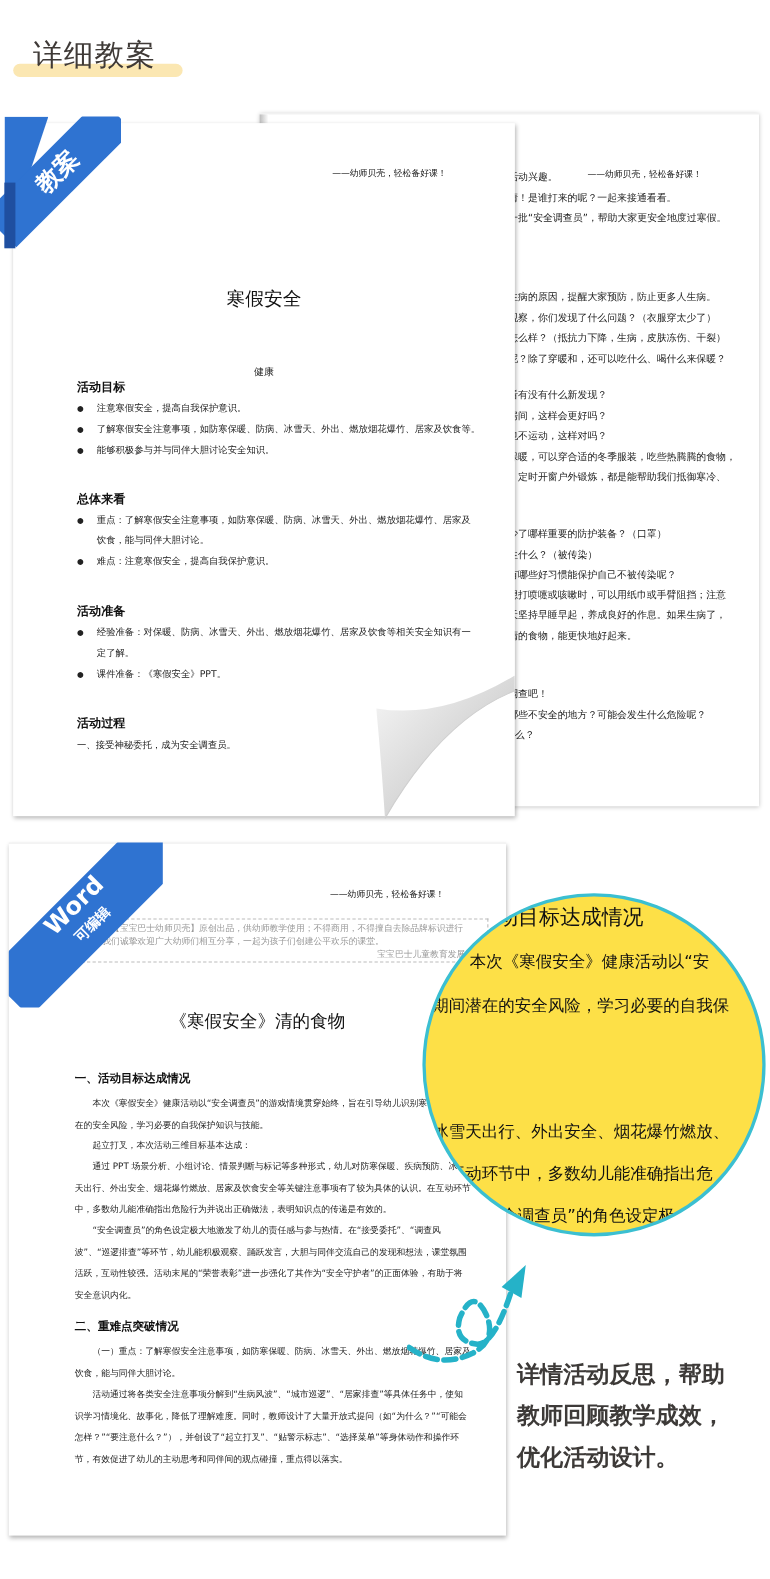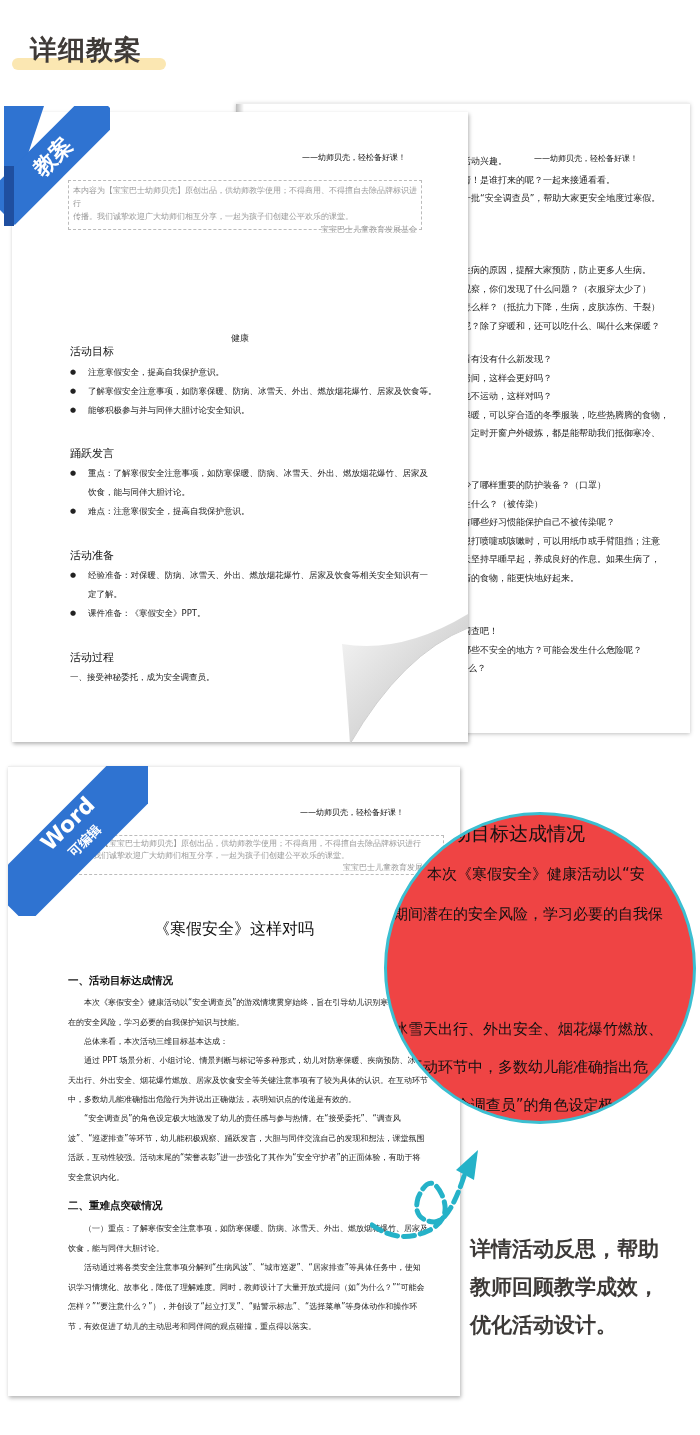--- a/index.html
+++ b/index.html
@@ -2,21 +2,21 @@
 <html><head>
 <meta charset="utf-8">
 <style>
   * { box-sizing: border-box; margin: 0; padding: 0; }
   html, body { width: 700px; height: 1435px; background: #ffffff; overflow: hidden; }
   body { position: relative; font-family: "DejaVu Sans", "Liberation Sans", sans-serif; color: #222; }
 
   
   .sec-title { position: absolute; left: 12px; top: 28px; width: 156px; height: 46px; }
   .sec-title .bar { position: absolute; left: 0; top: 30px; width: 154px; height: 12px; background: #fbe7b2; border-radius: 6px; }
-  .sec-title .txt { position: absolute; left: 18px; top: 4px; font-size: 27px; font-weight: bold; color: #3f3a37; letter-spacing: 1px; }
+  .sec-title .txt { position: absolute; left: 18px; top: 4px; font-size: 27px; font-weight: normal; color: #3f3a37; letter-spacing: 1px; }
 
   
   .paper { position: absolute; background: #fff; }
 
   
   .back-page { left: 236px; top: 103px; width: 454px; height: 630px;
     box-shadow: 0 1px 4px rgba(0,0,0,0.25); border-top: 1px solid #eee; }
   .back-page .slogan { position: absolute; right: 52px; top: 49px; font-size: 8px; color: #111; }
   .back-page .shadow-edge { position: absolute; left: 0; top: 0; width: 8px; height: 100%;
     background: linear-gradient(to right, #bbb, #fff); }
@@ -27,21 +27,21 @@
     box-shadow: 1px 2px 4px rgba(0,0,0,0.3); overflow: visible; }
   .front-clip { position: absolute; left: 0; top: 0; width: 100%; height: 100%;
     clip-path: polygon(0 0, 100% 0, 100% 80%, 73% 100%, 0 100%); background: #fff; }
   .fp-slogan { position: absolute; right: 62px; top: 40px; font-size: 8px; color: #111; }
   .notice { position: absolute; left: 56px; top: 68px; width: 354px; height: 50px;
     border: 1px dashed #bbb; padding: 3px 4px; font-size: 8px; line-height: 13px; color: #999; }
   .notice .sign { text-align: right; }
   .doc-title { position: absolute; left: 0; width: 100%; text-align: center; }
   .fp-title { top: 148px; font-size: 17px; color: #111; }
   .fp-sub { top: 184px; font-size: 9px; color: #222; margin-top: 36px; }
-  .h { position: absolute; left: 58px; font-size: 11px; font-weight: normal; color: #111; }
+  .h { position: absolute; left: 58px; font-size: 11px; font-weight: bold; color: #111; }
   .bul { position: absolute; left: 58px; width: 360px; font-size: 8.5px; color: #222; line-height: 19px; padding-left: 18px; }
   .bul::before { content: "\25CF"; position: absolute; left: 0; top: 0; font-size: 7px; }
   .plain { position: absolute; left: 58px; font-size: 8.5px; color: #222; }
 
   
   .curl { position: absolute; left: 342px; top: 614px; width: 126px; height: 136px; }
 
   
   .ribbon { position: absolute; width: 150px; height: 30px; background: #2f73d1; color: #fff;
     transform: rotate(-45deg); text-align: center; font-weight: bold; }
@@ -52,21 +52,21 @@
   .bp-slogan { position: absolute; right: 56px; top: 40px; font-size: 8px; color: #111; }
   .bp-notice { position: absolute; left: 56px; top: 68px; width: 380px; height: 40px;
     border: 1px dashed #bbb; padding: 2px 4px; font-size: 8px; line-height: 12px; color: #999; }
   .bp-title { top: 152px; font-size: 16px; color: #111; }
   .bp-h { position: absolute; left: 60px; font-size: 10.5px; font-weight: bold; color: #111; }
   .bp-p { position: absolute; left: 60px; width: 360px; font-size: 8px; color: #222; line-height: 19.5px; }
   .bp-p.ind { text-indent: 2em; }
 
   
   .magnifier { position: absolute; left: 384px; top: 812px; width: 312px; height: 312px;
-    border-radius: 50%; border: 3px solid #3bbfd1; background: #ef4444; overflow: hidden; }
+    border-radius: 50%; border: 3px solid #3bbfd1; background: #fde047; overflow: hidden; }
   .mag-line { position: absolute; font-size: 15px; color: #111; white-space: nowrap; }
 
   .arrow { position: absolute; left: 370px; top: 1140px; width: 120px; height: 110px; }
 
   .caption { position: absolute; left: 470px; top: 1230px; width: 230px; font-size: 21px; color: #3d3a38; line-height: 38px; font-weight: bold; }
 </style>
 </head>
 <body>
 
 <div class="sec-title">
@@ -96,33 +96,29 @@
   <div class="back-line" style="top:449px">天坚持早睡早起，养成良好的作息。如果生病了，</div>
   <div class="back-line" style="top:468px">清的食物，能更快地好起来。</div>
   <div class="back-line" style="top:521px">调查吧！</div>
   <div class="back-line" style="top:540px">哪些不安全的地方？可能会发生什么危险呢？</div>
   <div class="back-line" style="top:558px;left:214px">些什么？</div>
 </div>
 
 <div class="paper front-page">
   <div class="front-clip">
     <div class="fp-slogan">——幼师贝壳，轻松备好课！</div>
-    <div class="notice">
-      <div>本内容为【宝宝巴士幼师贝壳】原创出品，供幼师教学使用；不得商用、不得擅自去除品牌标识进行</div>
-      <div>传播。我们诚挚欢迎广大幼师们相互分享，一起为孩子们创建公平欢乐的课堂。</div>
-      <div class="sign">宝宝巴士儿童教育发展基金</div>
-    </div>
+    <div class="doc-title fp-title">寒假安全</div>
     <div class="doc-title fp-sub">健康</div>
 
     <div class="h" style="top:232px">活动目标</div>
     <div class="bul" style="top:251px">注意寒假安全，提高自我保护意识。</div>
     <div class="bul" style="top:270px;width:380px">了解寒假安全注意事项，如防寒保暖、防病、冰雪天、外出、燃放烟花爆竹、居家及饮食等。</div>
     <div class="bul" style="top:289px">能够积极参与并与同伴大胆讨论安全知识。</div>
 
-    <div class="h" style="top:334px">踊跃发言</div>
+    <div class="h" style="top:334px">总体来看</div>
     <div class="bul" style="top:352px">重点：了解寒假安全注意事项，如防寒保暖、防病、冰雪天、外出、燃放烟花爆竹、居家及饮食，能与同伴大胆讨论。</div>
     <div class="bul" style="top:390px">难点：注意寒假安全，提高自我保护意识。</div>
 
     <div class="h" style="top:436px">活动准备</div>
     <div class="bul" style="top:454px">经验准备：对保暖、防病、冰雪天、外出、燃放烟花爆竹、居家及饮食等相关安全知识有一定了解。</div>
     <div class="bul" style="top:492px">课件准备：《寒假安全》PPT。</div>
 
     <div class="h" style="top:538px">活动过程</div>
     <div class="plain" style="top:560px">一、接受神秘委托，成为安全调查员。</div>
   </div>
@@ -146,25 +142,25 @@
   <div style="position:absolute;left:4px;top:60px;width:10px;height:60px;background:#1f4fa0"></div>
 </div>
 
 <div class="paper bottom-page">
   <div class="bp-slogan">——幼师贝壳，轻松备好课！</div>
   <div class="bp-notice">
     <div>本内容为【宝宝巴士幼师贝壳】原创出品，供幼师教学使用；不得商用，不得擅自去除品牌标识进行</div>
     <div>传播。我们诚挚欢迎广大幼师们相互分享，一起为孩子们创建公平欢乐的课堂。</div>
     <div style="text-align:right">宝宝巴士儿童教育发展基金</div>
   </div>
-  <div class="doc-title bp-title">《寒假安全》这样对吗</div>
+  <div class="doc-title bp-title">《寒假安全》清的食物</div>
 
   <div class="bp-h" style="top:207px">一、活动目标达成情况</div>
   <div class="bp-p ind" style="top:226px">本次《寒假安全》健康活动以“安全调查员”的游戏情境贯穿始终，旨在引导幼儿识别寒假期间潜在的安全风险，学习必要的自我保护知识与技能。</div>
-  <div class="bp-p ind" style="top:265px">总体来看，本次活动三维目标基本达成：</div>
+  <div class="bp-p ind" style="top:265px">起立打叉，本次活动三维目标基本达成：</div>
   <div class="bp-p ind" style="top:284px">通过 PPT 场景分析、小组讨论、情景判断与标记等多种形式，幼儿对防寒保暖、疾病预防、冰雪天出行、外出安全、烟花爆竹燃放、居家及饮食安全等关键注意事项有了较为具体的认识。在互动环节中，多数幼儿能准确指出危险行为并说出正确做法，表明知识点的传递是有效的。</div>
   <div class="bp-p ind" style="top:342px">“安全调查员”的角色设定极大地激发了幼儿的责任感与参与热情。在“接受委托”、“调查风波”、“巡逻排查”等环节，幼儿能积极观察、踊跃发言，大胆与同伴交流自己的发现和想法，课堂氛围活跃，互动性较强。活动末尾的“荣誉表彰”进一步强化了其作为“安全守护者”的正面体验，有助于将安全意识内化。</div>
 
   <div class="bp-h" style="top:432px">二、重难点突破情况</div>
   <div class="bp-p ind" style="top:452px">（一）重点：了解寒假安全注意事项，如防寒保暖、防病、冰雪天、外出、燃放烟花爆竹、居家及饮食，能与同伴大胆讨论。</div>
   <div class="bp-p ind" style="top:491px">活动通过将各类安全注意事项分解到“生病风波”、“城市巡逻”、“居家排查”等具体任务中，使知识学习情境化、故事化，降低了理解难度。同时，教师设计了大量开放式提问（如“为什么？”“可能会怎样？”“要注意什么？”），并创设了“起立打叉”、“贴警示标志”、“选择菜单”等身体动作和操作环节，有效促进了幼儿的主动思考和同伴间的观点碰撞，重点得以落实。</div>
 </div>
 
 <div style="position:absolute;left:8px;top:766px;width:140px;height:150px;overflow:hidden">
   <div style="position:absolute;left:-30px;top:40px;width:200px;height:56px;background:#2f73d1;transform:rotate(-45deg);color:#fff;text-align:center">

